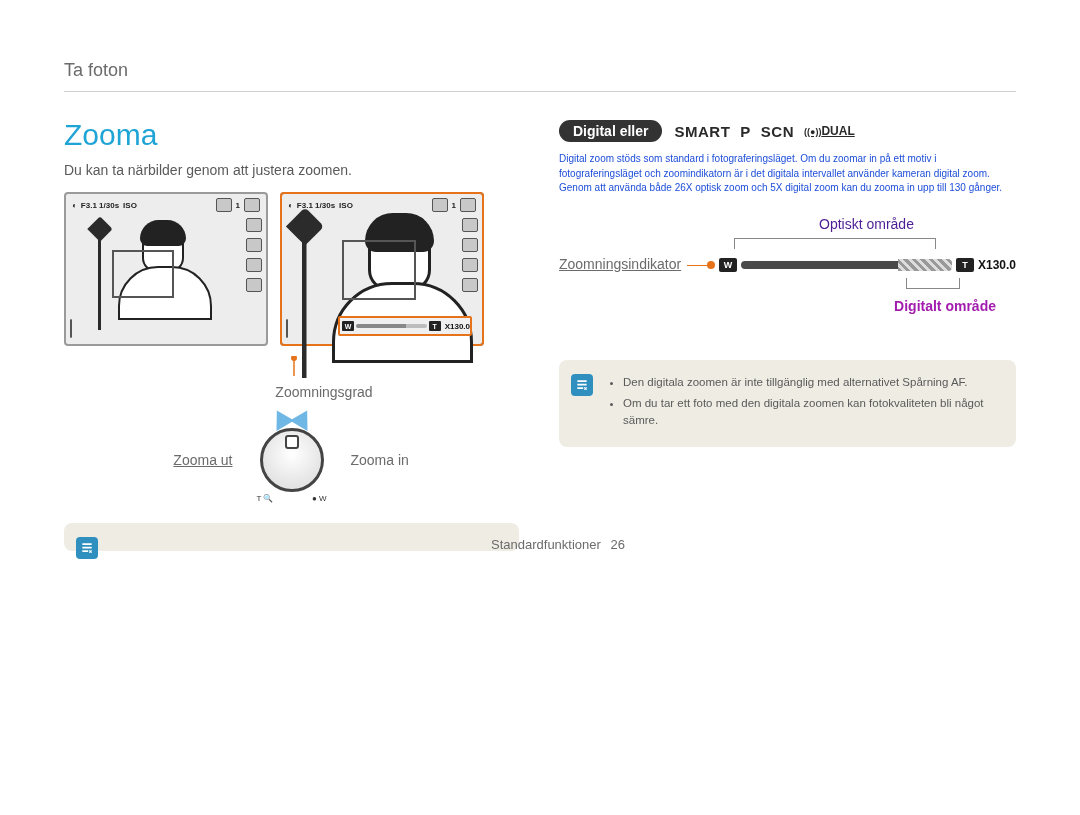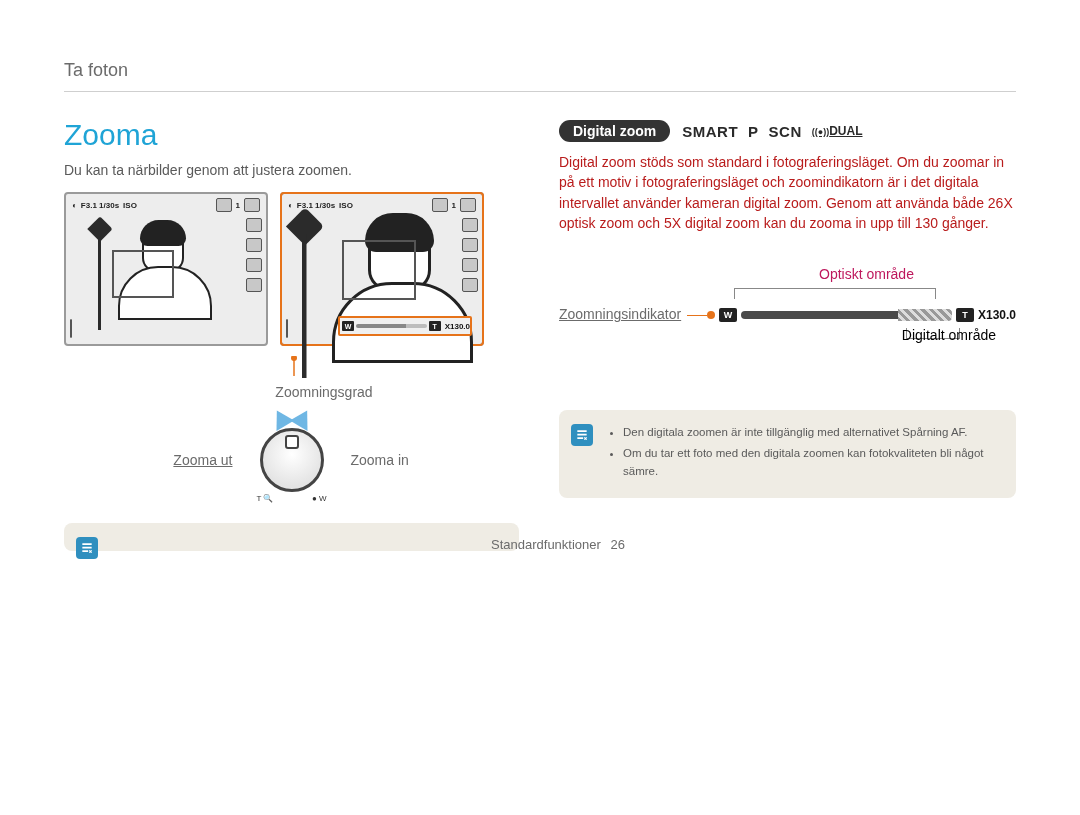--- a/index.html
+++ b/index.html
@@ -318,37 +318,37 @@
     gap: 10px;
     align-items: center;
     font-family: Arial, sans-serif;
     font-weight: 700;
     font-size: 15px;
     color: #2a2a2a;
     letter-spacing: 0.5px;
   }
   .mode-icons .dual { font-size:12px; letter-spacing:0;text-decoration:underline;}
   .para {
-    font-size: 14px;
-    color: #b91c1c;
+    font-size: 10px;
+    color: #1d4ed8;
     line-height: 1.45;
-    margin-bottom: 33px;
+    margin-bottom: 20px;
   }
 
   .indicator-diagram {
     position: relative;
     height: 120px;
     margin-bottom: 24px;
   }
   .opt-label {
     position:absolute;
     left: 260px;
     top: 0;
     font-size: 14px;
-    color:#be185d;
+    color:#4c1d95;
   }
   .opt-bracket {
     position:absolute;
     left: 175px;
     top: 22px;
     width: 200px;
     height: 10px;
     border: 1px solid #888;
     border-bottom: none;
   }
@@ -426,23 +426,24 @@
     right: 56px;
     top: 62px;
     width: 52px;
     height: 10px;
     border:1px solid #888;
     border-top:none;
   }
   .dig-label {
     position:absolute;
     right: 20px;
-    top: 61px;
+    top: 82px;
     font-size:14px;
-    color:#000000;
+    color:#a21caf;
+    font-weight:bold;
   }
 
   .footer {
     position: absolute;
     bottom: 32px;
     left: 0;
     right: 0;
     text-align: center;
     font-size: 13px;
     color: #6b6b6b;
@@ -578,21 +579,21 @@
           <svg viewBox="0 0 24 24">
               <path fill="#fff" d="M4 4h16v3H4zM4 10h16v3H4zM4 16h10v3H4z"></path>
               <path fill="none" stroke="#fff" stroke-width="2" d="M18 14l4 4m0-4l-4 4" transform="translate(-2,2)"></path>
             </svg>
         </div>
       </div>
     </div>
 
     <div class="col-right">
       <div class="pill-row">
-        <div class="pill">Digital zoom</div>
+        <div class="pill">Digital eller</div>
         <div class="mode-icons">
           <span>SMART</span>
           <span>P</span>
           <span>SCN</span>
           <span class="dual">
             <span style="font-size:9px;">((●))</span><span>DUAL</span>
           </span>
         </div>
       </div>
 

